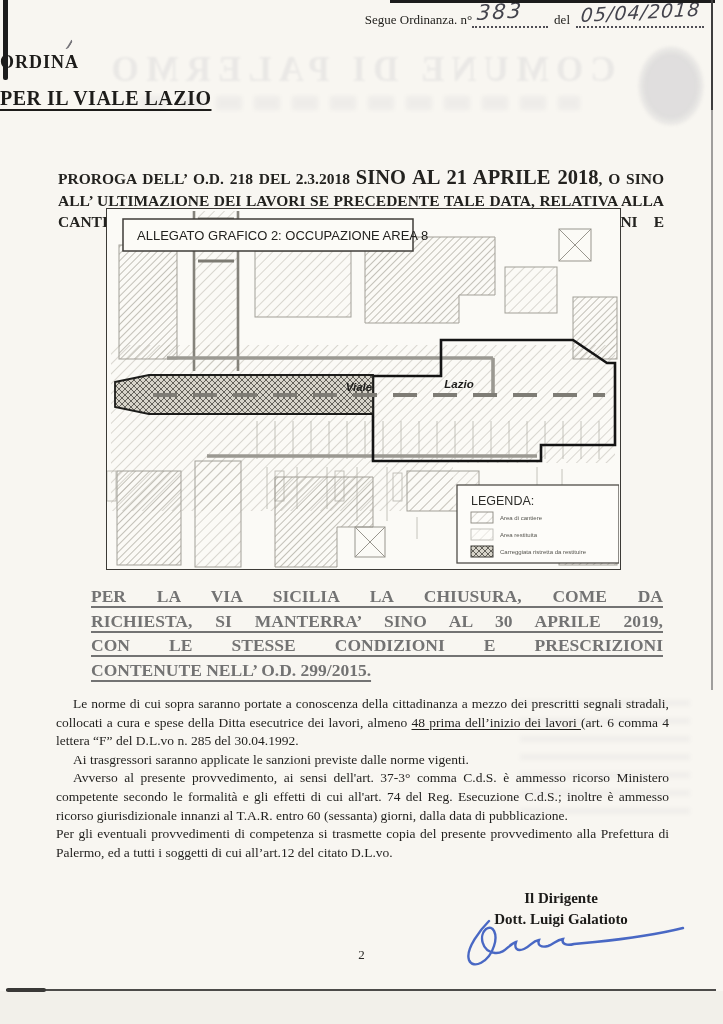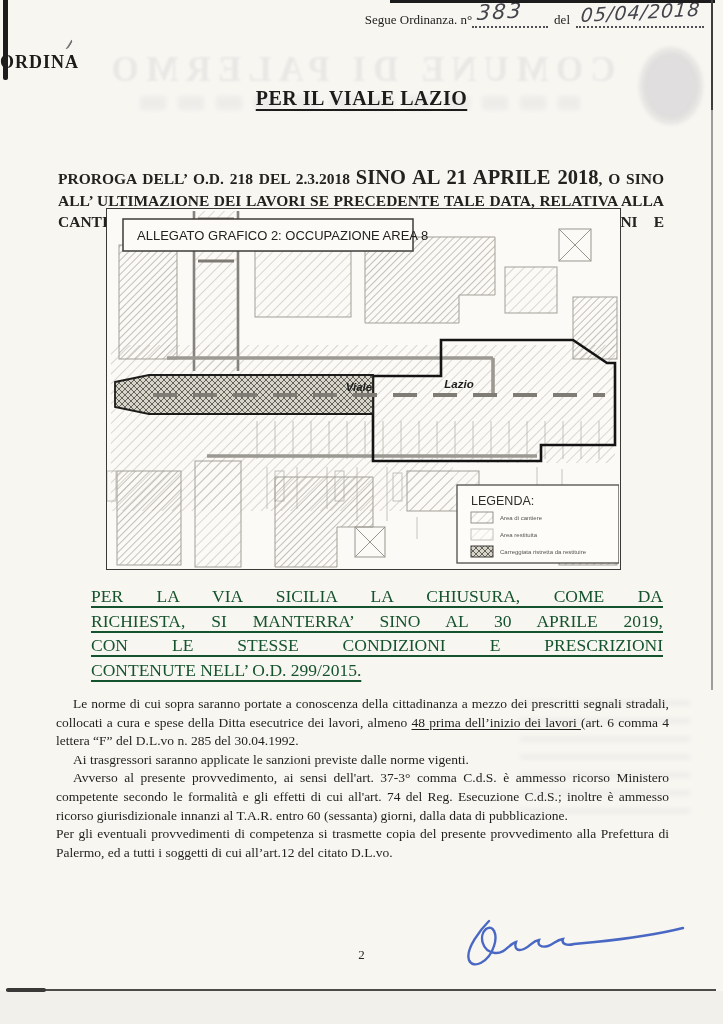--- a/index.html
+++ b/index.html
@@ -46,34 +46,34 @@
   .dotted-field.num { width:76px; margin-right:6px; }
   .dotted-field.date { width:128px; margin-right:8px; }
   .handwriting { position:absolute; bottom:1px; left:4px; white-space:nowrap;
     font-family:"DejaVu Sans",sans-serif; font-style:italic; color:#44444d;
     transform:rotate(-3deg) skewX(-8deg); transform-origin:left bottom; }
   .hw-num { font-size:21px; letter-spacing:2px; }
   .hw-date { font-size:19px; letter-spacing:1px; bottom:0; }
   
   .title-ordina { position:absolute; top:52px; left:0; width:723px; text-align:left;
     font-size:18px; font-weight:bold; letter-spacing:1px; }
-  .title-subject { position:absolute; top:87px; left:0; width:723px; text-align:center;
+  .title-subject { position:absolute; top:87px; left:0; width:723px; 
     font-size:20px; font-weight:bold; letter-spacing:.5px;
     text-decoration:underline; text-decoration-thickness:2px; text-underline-offset:4px; }
   .subtitle { position:absolute; top:119px; left:58px; width:606px;
     font-weight:bold; font-size:15.5px; line-height:21.5px;
     text-align:justify; text-align-last:center; color:#23221f;margin-top:48px; }
   .subtitle .big { font-size:20.5px; }
   
   .map-wrap { position:absolute; left:106px; top:208px; width:515px; height:362px;
     border:1.6px solid #3c3a36; background:#fbfaf6; }
   .map-wrap svg { display:block; }
   
   .h2 { position:absolute; left:91px; top:584px; width:572px;
-    font-weight:normal; font-size:17.5px; line-height:24.5px; color:#14532d; }
+    font-weight:bold; font-size:17.5px; line-height:24.5px; color:#737373; }
   .h2 .h2line { text-align:justify; text-align-last:justify;
     text-decoration:underline; text-decoration-thickness:1.8px; text-underline-offset:4px; }
   .h2 .h2line.last { text-align-last:left; }
   
   .body-text { position:absolute; left:56px; top:695px; width:613px;
     font-size:13.5px; line-height:18.6px; text-align:justify; color:#201f1d; }
   .body-text p.indent { text-indent:17px; }
   .body-text .u { text-decoration:underline; text-underline-offset:2px; }
   
   .sig-block { position:absolute; left:430px; top:888px; width:262px; text-align:center;
@@ -219,20 +219,24 @@
     <div class="h2line last">CONTENUTE NELL’ O.D. 299/2015.</div>
   </div>
 
   <div class="body-text">
     <p class="indent"><span>Le norme di cui sopra saranno portate a conoscenza della cittadinanza a mezzo dei prescritti segnali stradali, collocati a cura e spese della Ditta esecutrice dei lavori, almeno </span><span class="u">48 prima dell’inizio dei lavori </span><span>(art. 6 comma 4 lettera “F” del D.L.vo n. 285 del 30.04.1992.</span></p>
     <p class="indent">Ai trasgressori saranno applicate le sanzioni previste dalle norme vigenti.</p>
     <p class="indent">Avverso al presente provvedimento, ai sensi dell'art. 37-3° comma C.d.S. è ammesso ricorso Ministero competente secondo le formalità e gli effetti di cui all'art. 74 del Reg. Esecuzione C.d.S.; inoltre è ammesso ricorso giurisdizionale innanzi al T.A.R. entro 60 (sessanta) giorni, dalla data di pubblicazione.</p>
     <p>Per gli eventuali provvedimenti di competenza si trasmette copia del presente provvedimento alla Prefettura di Palermo, ed a tutti i soggetti di cui all’art.12 del citato D.L.vo.</p>
   </div>
 
+  <div class="sig-block">
+    <div>Il Dirigente</div>
+    <div>Dott. Luigi Galatioto</div>
+  </div>
   <svg class="sig-svg" width="250" height="62" viewBox="0 0 250 62">
     <path d="M46,6 C38,14 22,34 26,45 C30,55 46,47 51,31 C55,19 50,9 43,14 C36,20 38,36 52,38 C62,39 66,29 73,27 C71,33 74,37 81,34 C88,31 89,26 96,25 C94,30 98,33 105,31 C111,29 113,25 120,24 C118,29 124,31 131,29 L152,27 C182,24 212,20 240,13" fill="none" stroke="#3a5bc0" stroke-width="2.4" stroke-linecap="round" opacity="0.92"></path>
   </svg>
 
   <div class="page-number">2</div>
 
   <div class="artifact art-left-bar"></div>
   <div class="artifact art-top-line"></div>
   <div class="artifact art-right-dark"></div>
   <div class="artifact art-right-line"></div>

